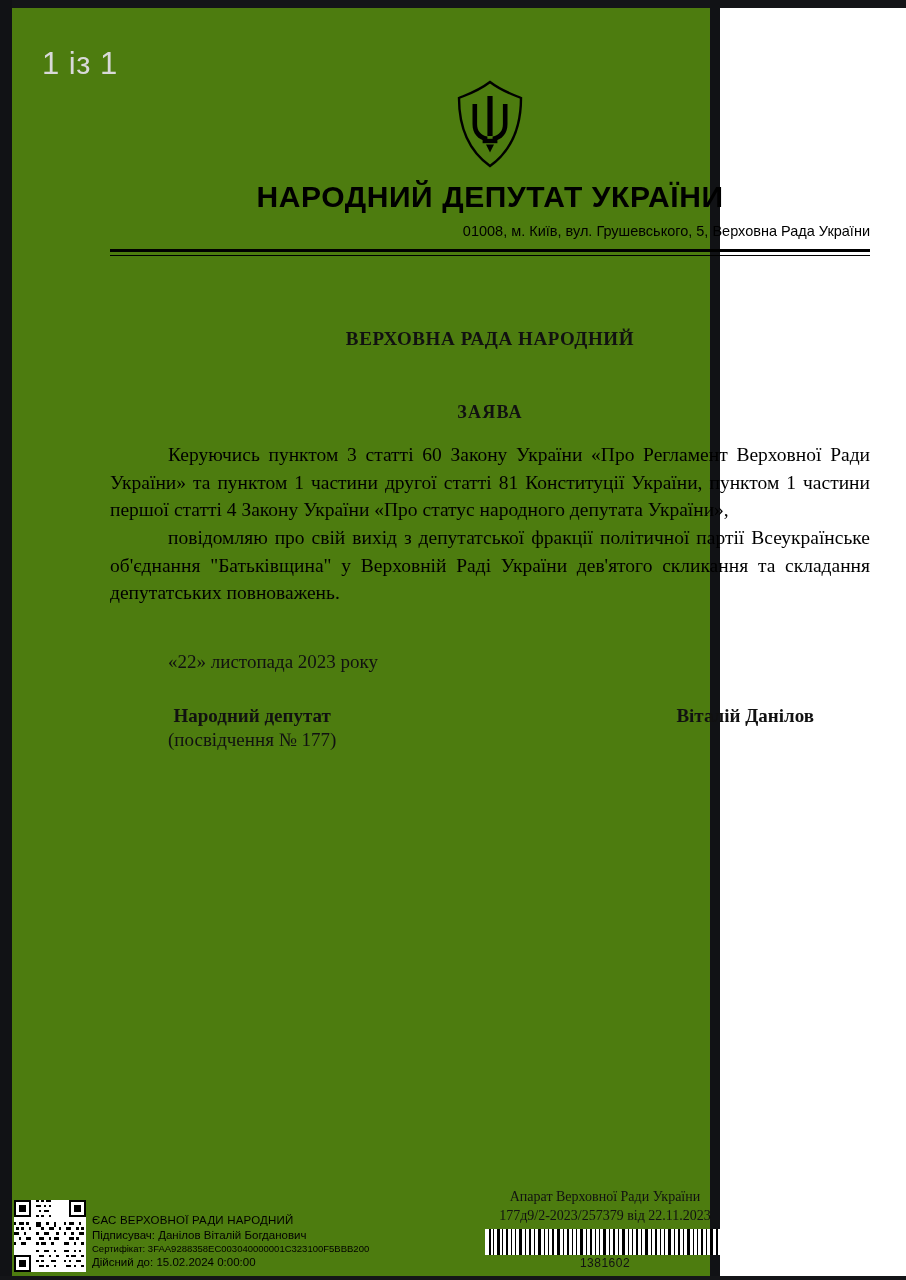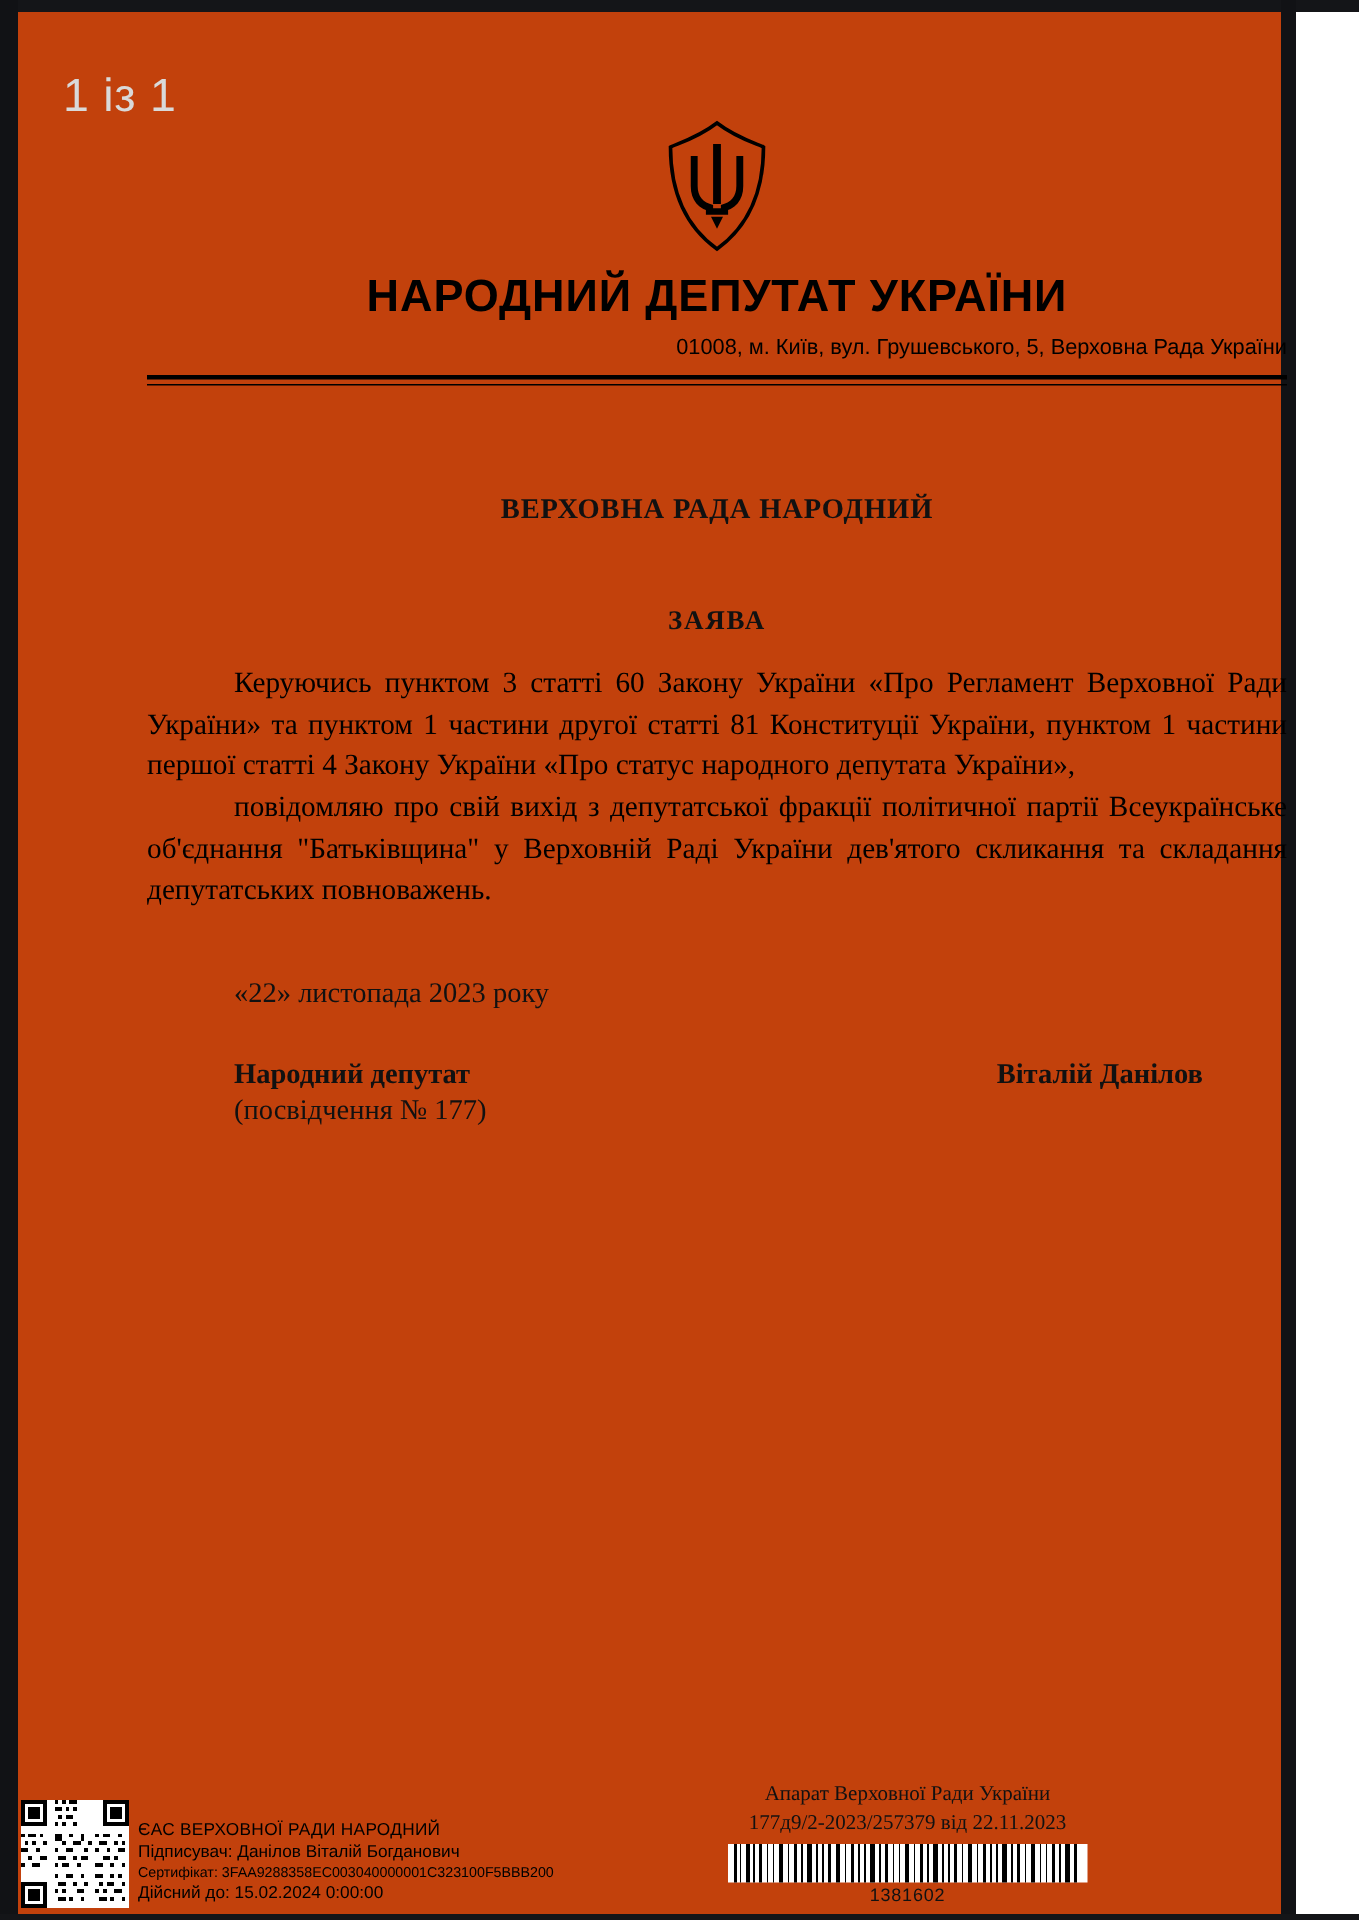--- a/index.html
+++ b/index.html
@@ -11,23 +11,23 @@
     width: 906px;
     height: 1280px;
     overflow: hidden;
     font-family: "Liberation Serif", serif;
     color: #111;
     position: relative;
   }
   .page {
     position: absolute;
     left: 0; top: 0;
-    width: 864px;
+    width: 720px;
     height: 1280px;
-    background: #c2410c;
+    background: #4d7c0f;
   }
   
   .viewer-edge-left {
     position: absolute;
     left: 0; top: 0;
     width: 12px; height: 1280px;
     background: #111215;
   }
   .viewer-edge-right {
     position: absolute;
@@ -53,21 +53,21 @@
     top: 46px;
     font-family: "Liberation Sans", sans-serif;
     font-size: 31px;
     color: #d9d9d9;
     letter-spacing: 0.5px;
     font-weight: 400;
   }
 
   .doc {
     position: absolute;
-    left: 98px;
+    left: 110px;
     top: 78px;
     width: 760px;
   }
 
   .emblem {
     width: 100%;
     text-align: center;
     margin-bottom: 6px;
   }
   .emblem svg { display: inline-block; }
@@ -139,21 +139,21 @@
     padding-left: 58px;
   }
 
   .sign-row {
     margin-top: 32px;
     display: flex;
     justify-content: space-between;
     align-items: flex-start;
     font-size: 19px;
   }
-  .sign-left { padding-left: 58px; }
+  .sign-left { padding-left: 58px; text-align: center; }
   .sign-title { font-weight: bold; }
   .sign-sub { margin-top: 2px; }
   .sign-name {
     font-weight: bold;
     padding-right: 56px;
   }
 
   
   .footer {
     position: absolute;

